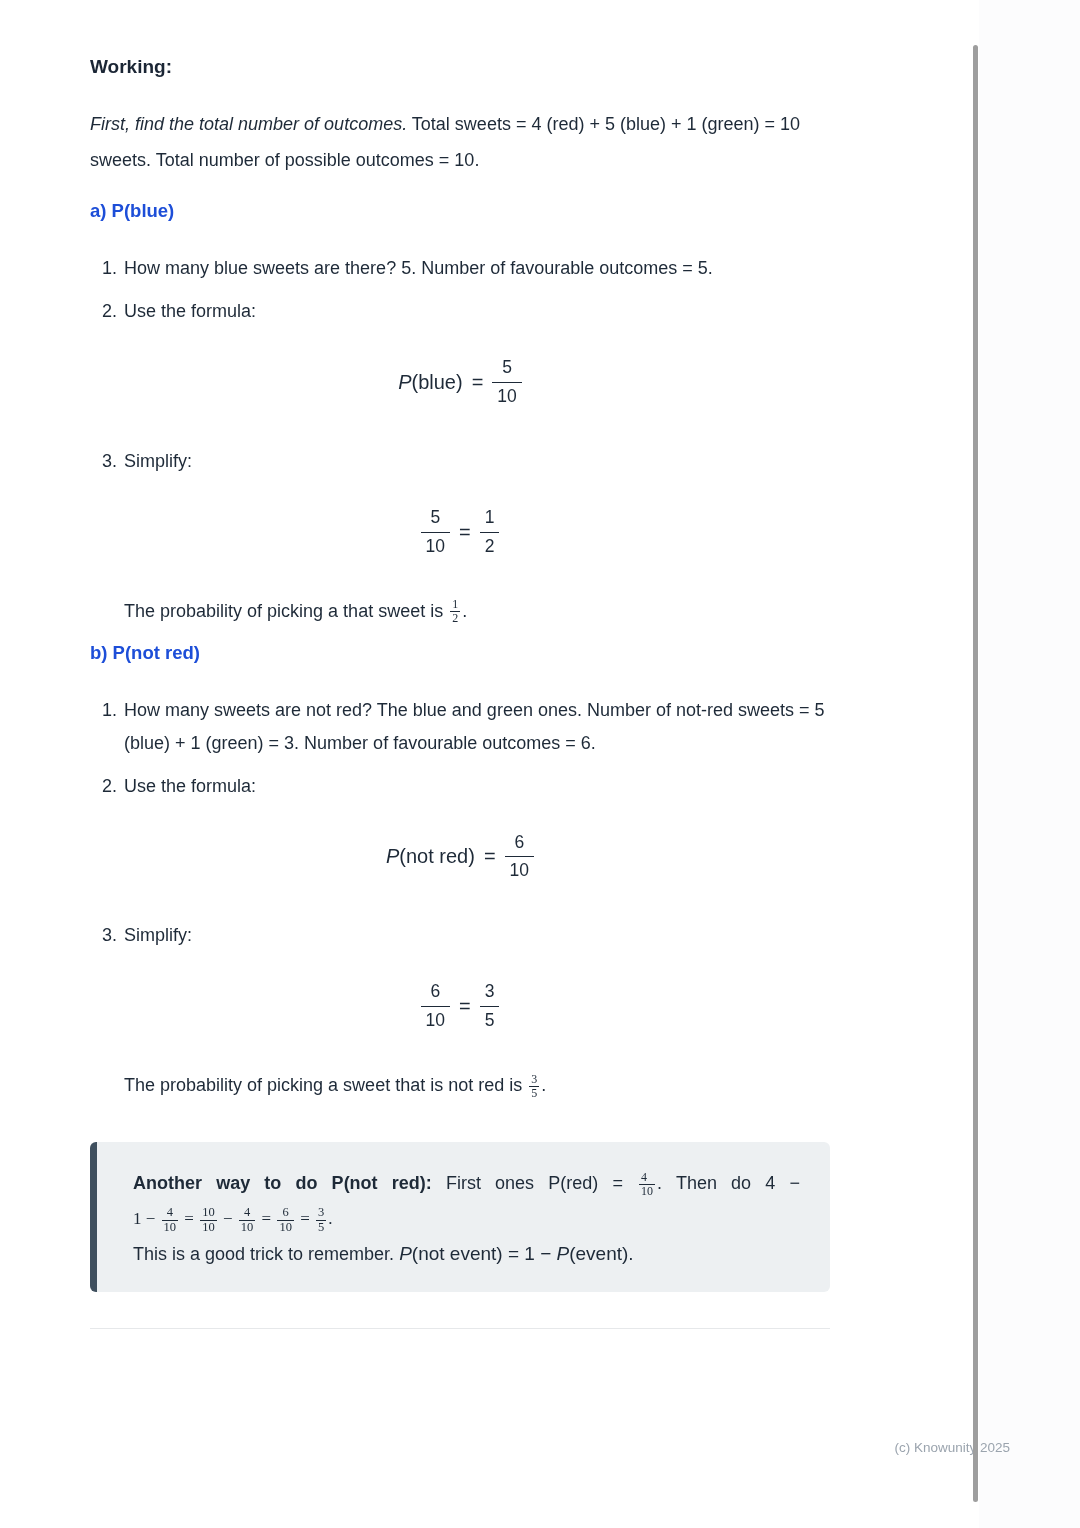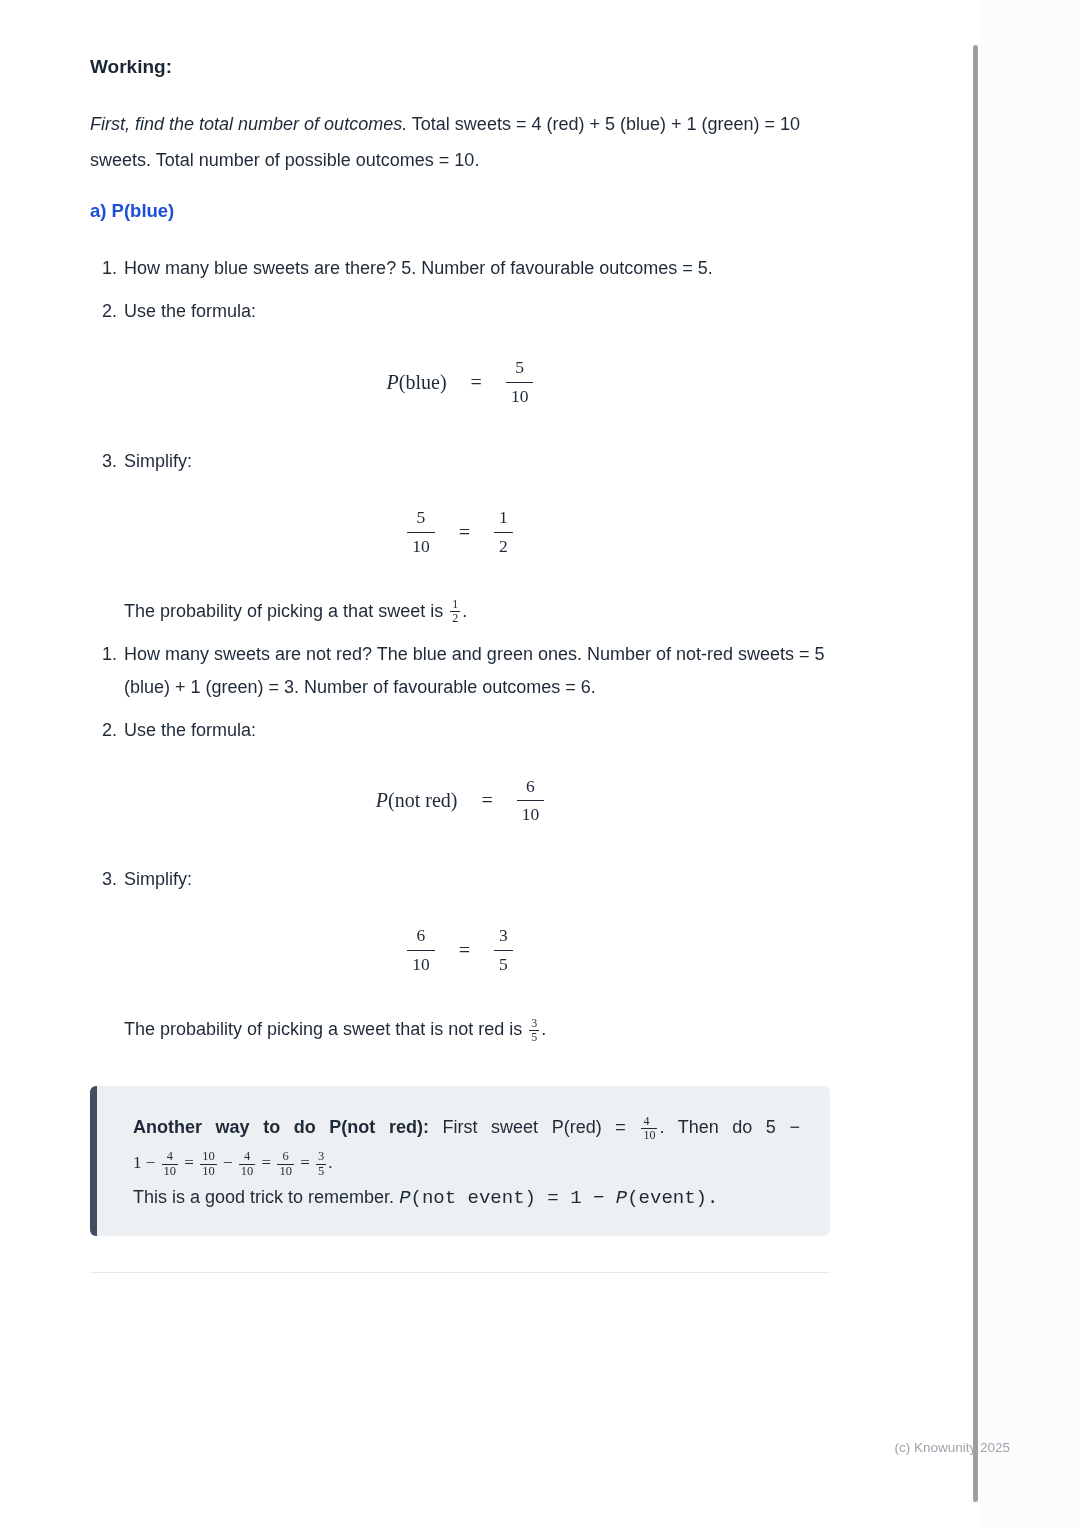--- a/index.html
+++ b/index.html
@@ -13,22 +13,22 @@
   h2.working { font-size:19px; font-weight:700; margin-bottom:28px; color:#1b2635; }
   .intro { font-size:18px; line-height:36px; margin-bottom:22px; }
   .intro em { font-style:italic; }
   h3.sec { font-size:18.5px; font-weight:700; margin:14px 0 30px; color:#1d4ed8; }
 
   .step { display:flex; padding-left:12px; font-size:18px; line-height:33px; margin-bottom:10px; }
   .step-num { flex:none; width:22px; }
   .step-text { flex:1; }
 
   .math-display {
-    display:flex; justify-content:center; align-items:center; gap:24px;
-    font-family:Liberation Serif, serif; font-size:20px; margin:28px 0 36px;
+    display:flex; justify-content:center; align-items:center; gap:9px;
+    font-family:Liberation Sans, sans-serif; font-size:20px; margin:28px 0 36px;
   }
   .mvar { font-style:italic; }
   .frac { display:inline-block; text-align:center; font-size:17.5px; vertical-align:middle; line-height:1.25; }
   .frac .num { display:block; padding:1px 5px 3px; border-bottom:1.4px solid #1e2a38; }
   .frac .den { display:block; padding:3px 5px 1px; }
 
   .conclusion { padding-left:34px; font-size:18px; line-height:33px; margin:22px 0 10px; }
   .sfrac {
     display:inline-block; text-align:center; font-family:"Liberation Serif", serif;
     font-size:12px; line-height:1.1; vertical-align:middle; margin:0 2px;
@@ -38,21 +38,21 @@
 
   .callout {
     margin-top:40px; background:#edf0f2; border-left:7px solid #3f4f5e;
     border-radius:6px; padding:24px 30px 20px 36px; font-size:18px; line-height:35px;
   }
   .callout p { margin:0; }
   .callout .l1 { text-align:justify; text-align-last:justify; }
   .serifline { font-family:"Liberation Serif", serif; font-size:19px; }
   .eqline { font-family:"Liberation Serif", serif; font-size:17px; }
   .eqline .sfrac { font-size:12.5px; }
-  .trick-math { font-family:Liberation Mono, monospace; font-size:19px; }
+  .trick-math { font-family:Liberation Sans, sans-serif; font-size:19px; }
 
   .divider { border-top:1px solid #e6e8ea; margin-top:36px; width:740px; }
 
   .footer {
     position:absolute; top:1440px; right:70px; font-size:13.5px; color:#9ba4ae; z-index:1;
   }
   .right-gutter { position:absolute; left:979px; top:0; width:101px; height:1528px; background:#fcfcfd; }
   .scrollbar {
     position:absolute; left:973px; top:45px; width:5px; height:1457px;
     background:#9e9e9e; border-radius:3px; z-index:2;
@@ -106,20 +106,21 @@
         <span class="num">1</span>
         <span class="den">2</span>
       </span>
     </div>
 
     <p class="conclusion">
       <span>The probability of picking a that sweet is</span>
       <span class="sfrac"><span class="num">1</span><span class="den">2</span></span><span>.</span>
     </p>
 
+    <h3 class="sec">b) P(not red)</h3>
 
     <div class="step">
       <span class="step-num">1.</span>
       <span class="step-text">How many sweets are not red? The blue and green ones. Number of not-red sweets = 5 (blue) + 1 (green) = 3. Number of favourable outcomes = 6.</span>
     </div>
     <div class="step">
       <span class="step-num">2.</span>
       <span class="step-text">Use the formula:</span>
     </div>
 
@@ -150,22 +151,22 @@
     </div>
 
     <p class="conclusion">
       <span>The probability of picking a sweet that is not red is</span>
       <span class="sfrac"><span class="num">3</span><span class="den">5</span></span><span>.</span>
     </p>
 
     <div class="callout">
       <p class="l1">
         <strong>Another way to do P(not red):</strong>
-        <span>First sweet P(red) =</span>
-        <span class="sfrac"><span class="num">4</span><span class="den">10</span></span><span>. Then do 5 −</span>
+        <span>First ones P(red) =</span>
+        <span class="sfrac"><span class="num">4</span><span class="den">10</span></span><span>. Then do 4 −</span>
       </p>
       <p class="eqline">
         <span>1 −</span>
         <span class="sfrac"><span class="num">4</span><span class="den">10</span></span>
         <span>=</span>
         <span class="sfrac"><span class="num">10</span><span class="den">10</span></span>
         <span>−</span>
         <span class="sfrac"><span class="num">4</span><span class="den">10</span></span>
         <span>=</span>
         <span class="sfrac"><span class="num">6</span><span class="den">10</span></span>

